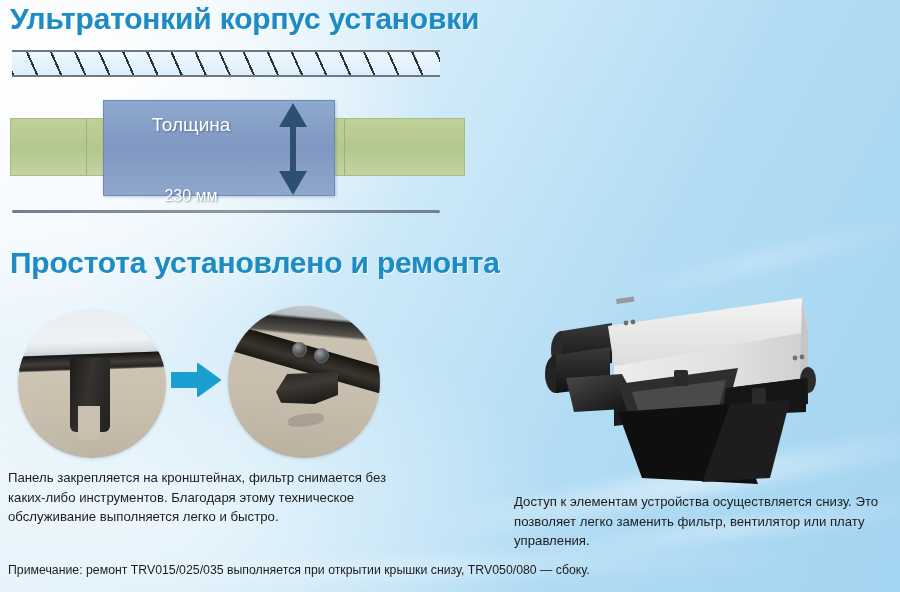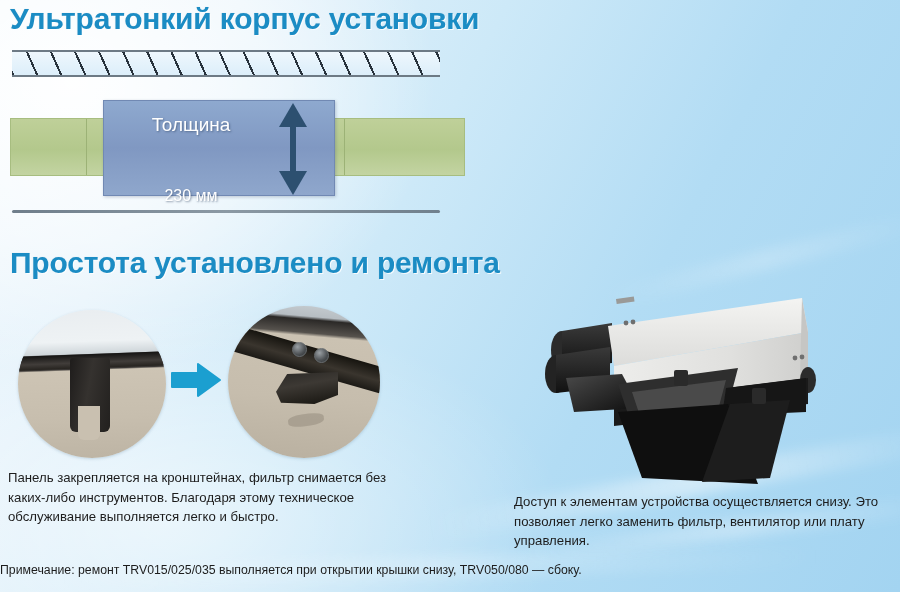--- a/index.html
+++ b/index.html
@@ -216,21 +216,21 @@
   .caption {
     position: absolute;
     color: #1d1d1d;
     font-size: 13.2px;
     line-height: 19.5px;
   }
   #caption-left  { left: 8px;   top: 468px; width: 400px; }
   #caption-right { left: 514px; top: 492px; width: 380px; }
   #footnote {
     position: absolute;
-    left: 0; top: 562px;
+    left: 8px; top: 562px;
     width: 880px;
     color: #1d1d1d;
     font-size: 12.3px;
     line-height: 16px;
   }
 </style>
 </head>
 <body>
 
 <div id="slide">

